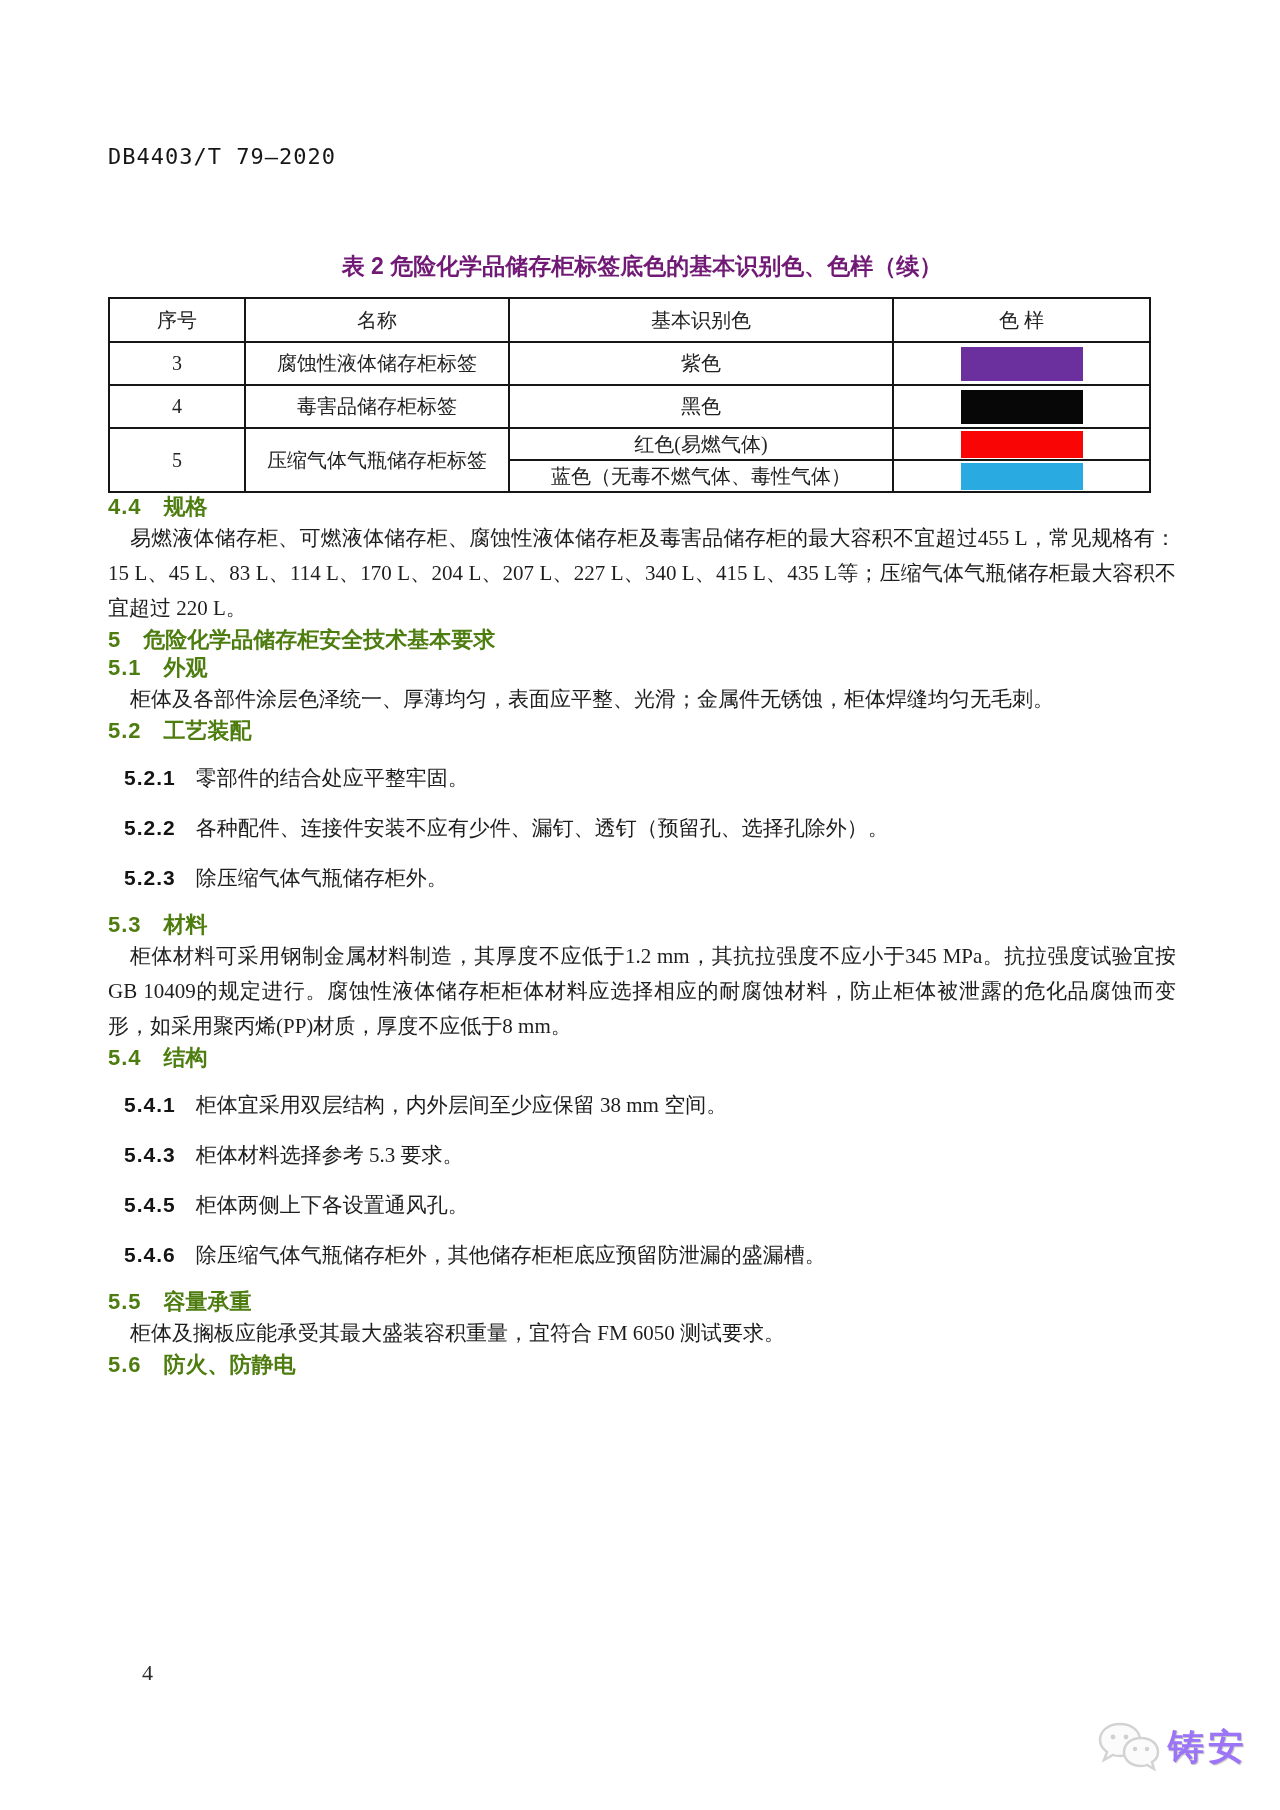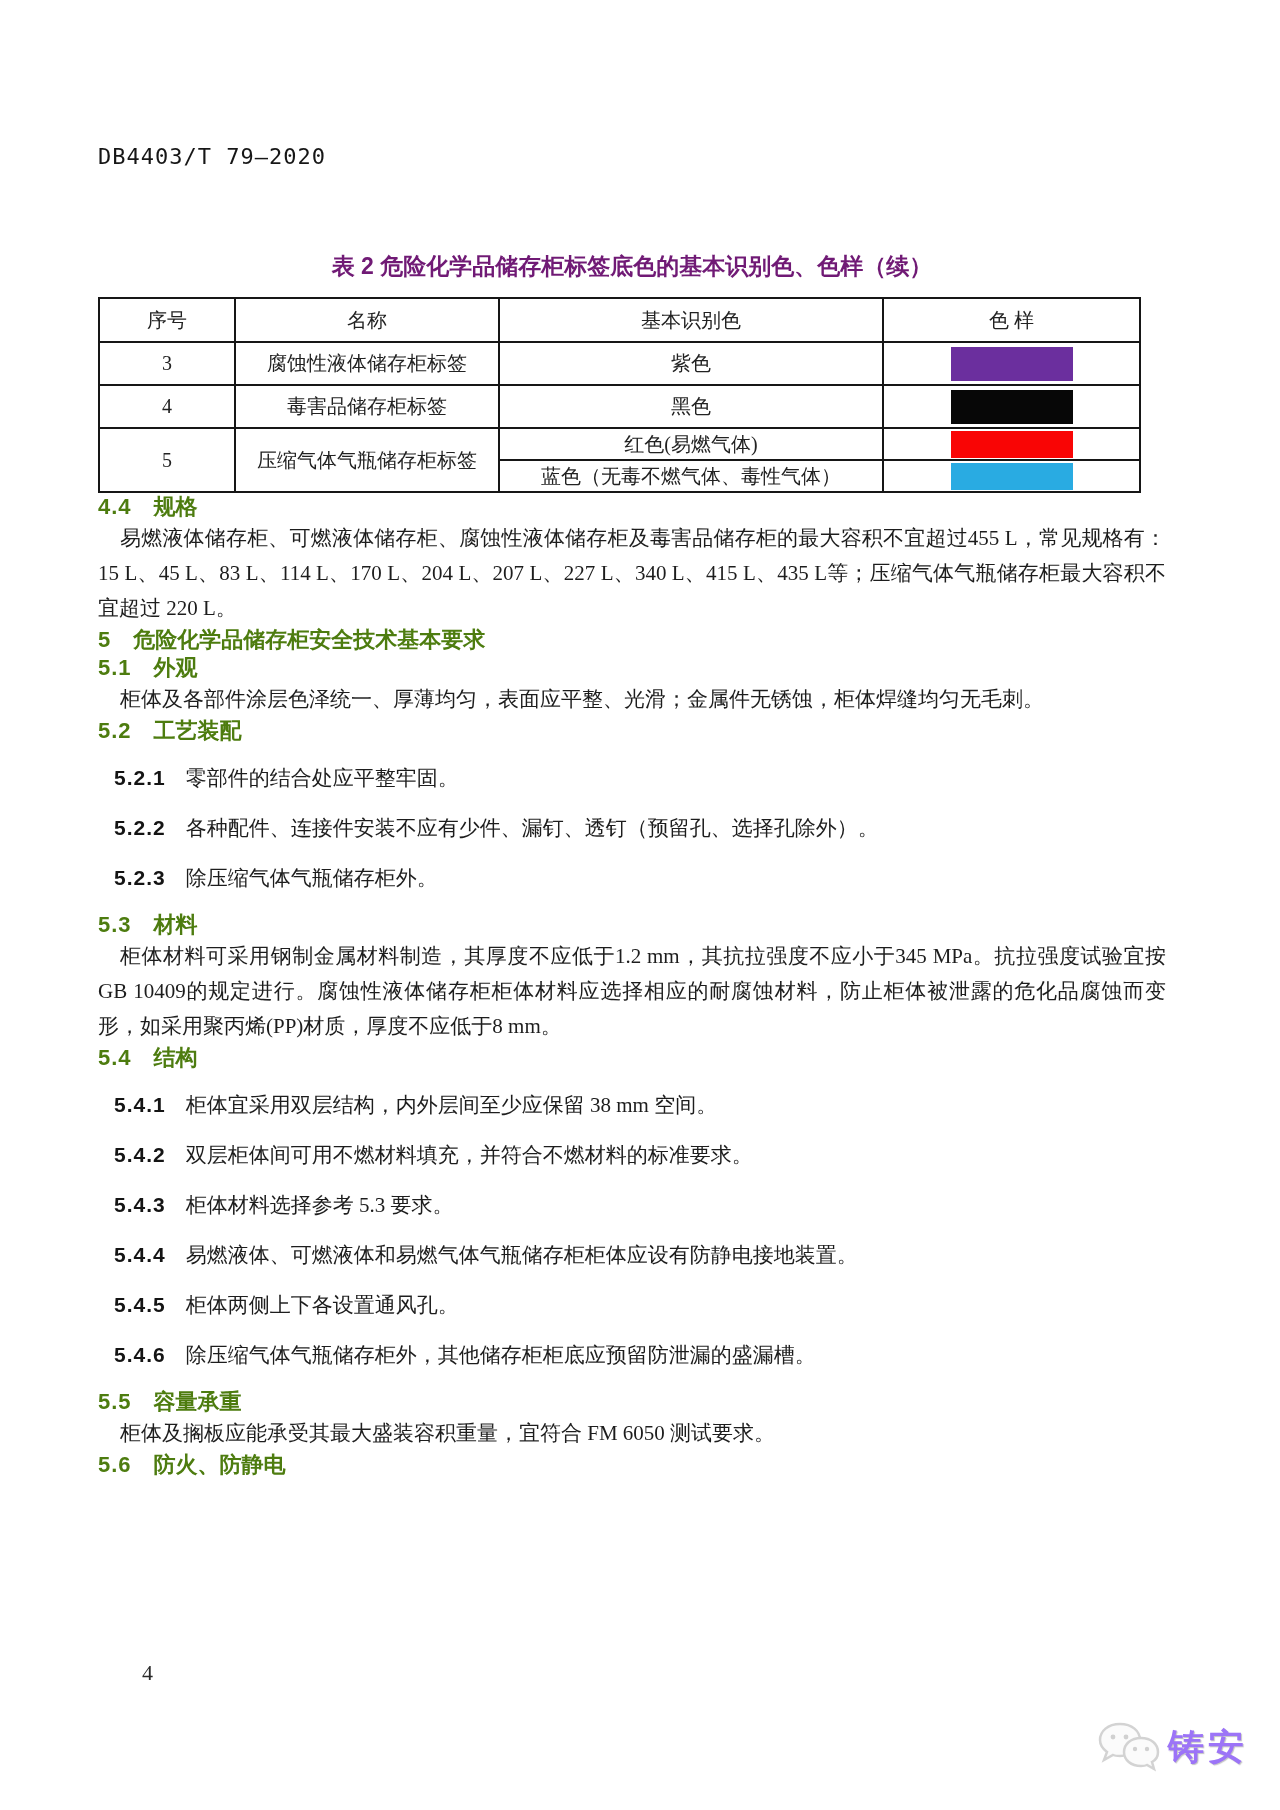--- a/index.html
+++ b/index.html
@@ -6,21 +6,21 @@
   .page {
     position:relative;
     width:1280px; height:1810px;
     background:#ffffff;
     overflow:hidden;
     font-family:"Liberation Serif", serif;
     color:#1d1d1d;
   }
   .content {
     position:absolute;
-    left:98px; top:0;
+    left:108px; top:0;
     width:1068px;
   }
   .doc-header {
     padding-top:144px;
     font-family:"DejaVu Sans Mono", monospace;
     font-size:22px;
     letter-spacing:1px;
     color:#161616;
   }
   .table-title {
@@ -210,27 +210,21 @@
     </h2>
     <p class="body indent mt-para53">柜体材料可采用钢制金属材料制造，其厚度不应低于1.2 mm，其抗拉强度不应小于345 MPa。抗拉强度试验宜按GB 10409的规定进行。腐蚀性液体储存柜柜体材料应选择相应的耐腐蚀材料，防止柜体被泄露的危化品腐蚀而变形，如采用聚丙烯(PP)材质，厚度不应低于8 mm。</p>
 
     <h2 class="sec-h mt-sec54">
       <span class="num">5.4</span><span>结构</span>
     </h2>
     <p class="clause mt-clause1">
       <span class="num">5.4.1</span><span>柜体宜采用双层结构，内外层间至少应保留 38 mm 空间。</span>
     </p>
     <p class="clause">
-      <span class="num">5.4.2</span><span>双层柜体间可用不燃材料填充，并符合不燃材料的标准要求。</span>
-    </p>
-    <p class="clause">
       <span class="num">5.4.3</span><span>柜体材料选择参考 5.3 要求。</span>
-    </p>
-    <p class="clause">
-      <span class="num">5.4.4</span><span>易燃液体、可燃液体和易燃气体气瓶储存柜柜体应设有防静电接地装置。</span>
     </p>
     <p class="clause">
       <span class="num">5.4.5</span><span>柜体两侧上下各设置通风孔。</span>
     </p>
     <p class="clause">
       <span class="num">5.4.6</span><span>除压缩气体气瓶储存柜外，其他储存柜柜底应预留防泄漏的盛漏槽。</span>
     </p>
 
     <h2 class="sec-h mt-sec55">
       <span class="num">5.5</span><span>容量承重</span>

